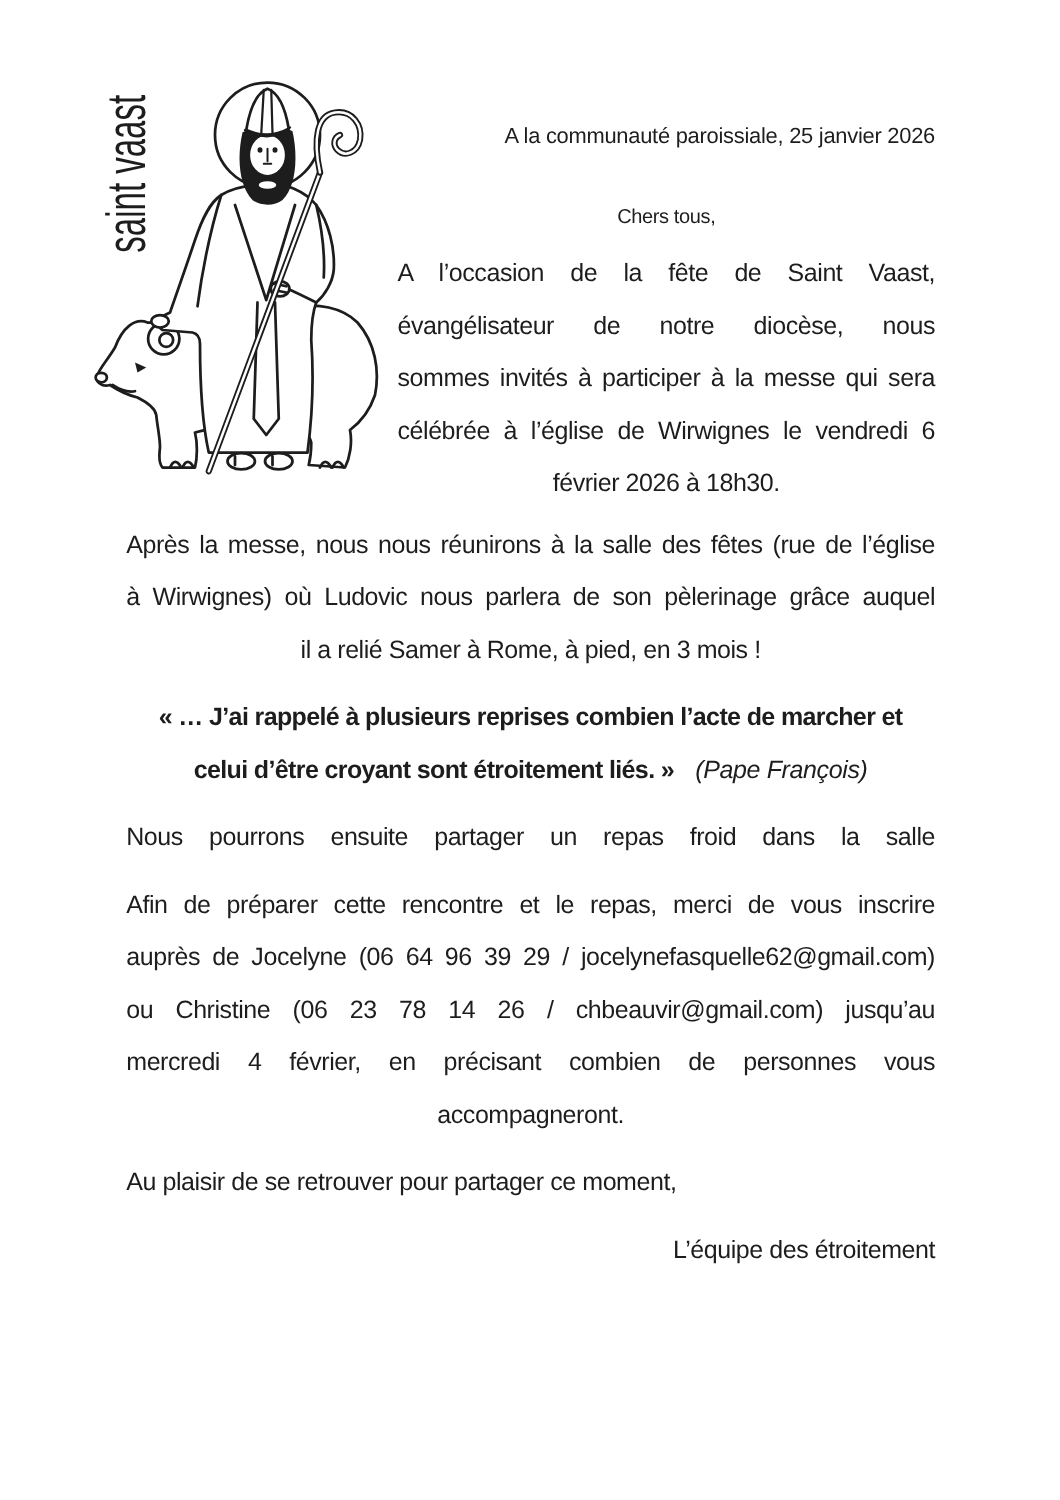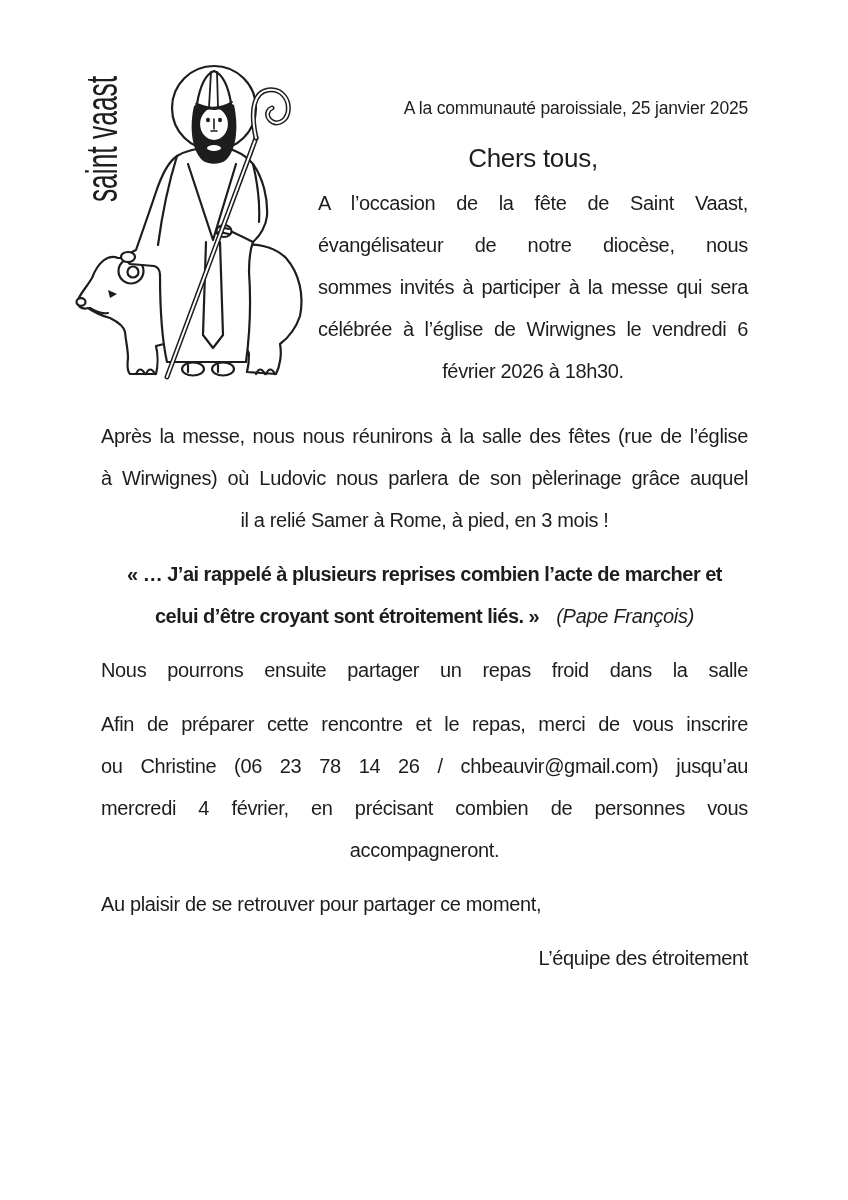--- a/index.html
+++ b/index.html
@@ -21,21 +21,21 @@
   .vertical-title span{
     display:block;white-space:nowrap;
     font-size:44px;letter-spacing:0px;
     transform:rotate(-90deg) scaleX(0.60);
     color:#1d1d1d;
   }
   .illustration{position:absolute;left:70px;top:50px;width:280px;height:350px;}
   
   .right-col{position:absolute;left:318px;top:96px;width:430px;}
   .date-line{font-size:17.5px;letter-spacing:-0.2px;text-align:right;line-height:24px;}
-  .salutation{font-size:26px;letter-spacing:-0.3px;text-align:center;margin-top:24px;margin-bottom:10px;line-height:28px;}
+  .salutation{font-size:16px;letter-spacing:-0.3px;text-align:center;margin-top:40px;margin-bottom:10px;line-height:28px;}
   .body-text{font-size:20px;letter-spacing:-0.35px;line-height:42px;}
   .main-col{position:absolute;left:101px;top:415px;width:647px;}
   .para{margin:0 0 12px 0;}
   .jline{text-align:justify;text-align-last:justify;}
   .lline{text-align:center;}
   .quote{font-weight:bold;text-align:center;letter-spacing:-0.5px;margin:0 0 12px 0;}
   .quote div{white-space:nowrap;}
   .quote .attribution{font-weight:normal;font-style:italic;margin-left:17px;letter-spacing:-0.3px;text-align:right;}
   .closing-line{margin:0 0 12px 0;}
   .signature{text-align:right;}
@@ -127,21 +127,21 @@
     <path class="wh" d="M 127,54 C 130,36 136,24 144,21 C 152,24 158,35 161,53 C 150,59 138,59 127,54 Z"></path>
     <path class="ln" d="M 141,22 L 139,57 M 147,22 L 148,57 M 126,54 C 138,61 152,61 162,52" style="stroke-width:1.8"></path>
 
     <line class="thick" x1="186" y1="88" x2="97" y2="327"></line>
     <line class="thin-w" x1="186" y1="88" x2="97" y2="327"></line>
     <path class="thick" d="M 186,88 C 180,60 184,42 198,40 C 212,38 220,50 218,62 C 216,72 206,76 200,70 C 196,66 197,60 202,58"></path>
     <path class="thin-w" d="M 186,88 C 180,60 184,42 198,40 C 212,38 220,50 218,62 C 216,72 206,76 200,70 C 196,66 197,60 202,58"></path>
   </svg>
 
   <div class="right-col body-text">
-    <div class="date-line">A la communauté paroissiale, 25 janvier 2025</div>
+    <div class="date-line">A la communauté paroissiale, 25 janvier 2026</div>
     <div class="salutation">Chers tous,</div>
     <div class="para">
       <div class="jline">A l’occasion de la fête de Saint Vaast,</div>
       <div class="jline">évangélisateur de notre diocèse, nous</div>
       <div class="jline">sommes invités à participer à la messe qui sera</div>
       <div class="jline">célébrée à l’église de Wirwignes le vendredi 6</div>
       <div class="lline">février 2026 à 18h30.</div>
     </div>
   </div>
 
@@ -157,20 +157,21 @@
       <div>« … J’ai rappelé à plusieurs reprises combien l’acte de marcher et</div>
       <div><span>celui d’être croyant sont étroitement liés. »</span><span class="attribution">(Pape François)</span></div>
     </div>
 
     <div class="para">
       <div class="jline">Nous pourrons ensuite partager un repas froid dans la salle</div>
     </div>
 
     <div class="para">
       <div class="jline">Afin de préparer cette rencontre et le repas, merci de vous inscrire</div>
+      <div class="jline">auprès de Jocelyne (06 64 96 39 29 / jocelynefasquelle62@gmail.com)</div>
       <div class="jline">ou Christine (06 23 78 14 26 / chbeauvir@gmail.com) jusqu’au</div>
       <div class="jline">mercredi 4 février, en précisant combien de personnes vous</div>
       <div class="lline">accompagneront.</div>
     </div>
 
     <div class="closing-line">Au plaisir de se retrouver pour partager ce moment,</div>
 
     <div class="signature">L’équipe des étroitement</div>
 
   </div>

